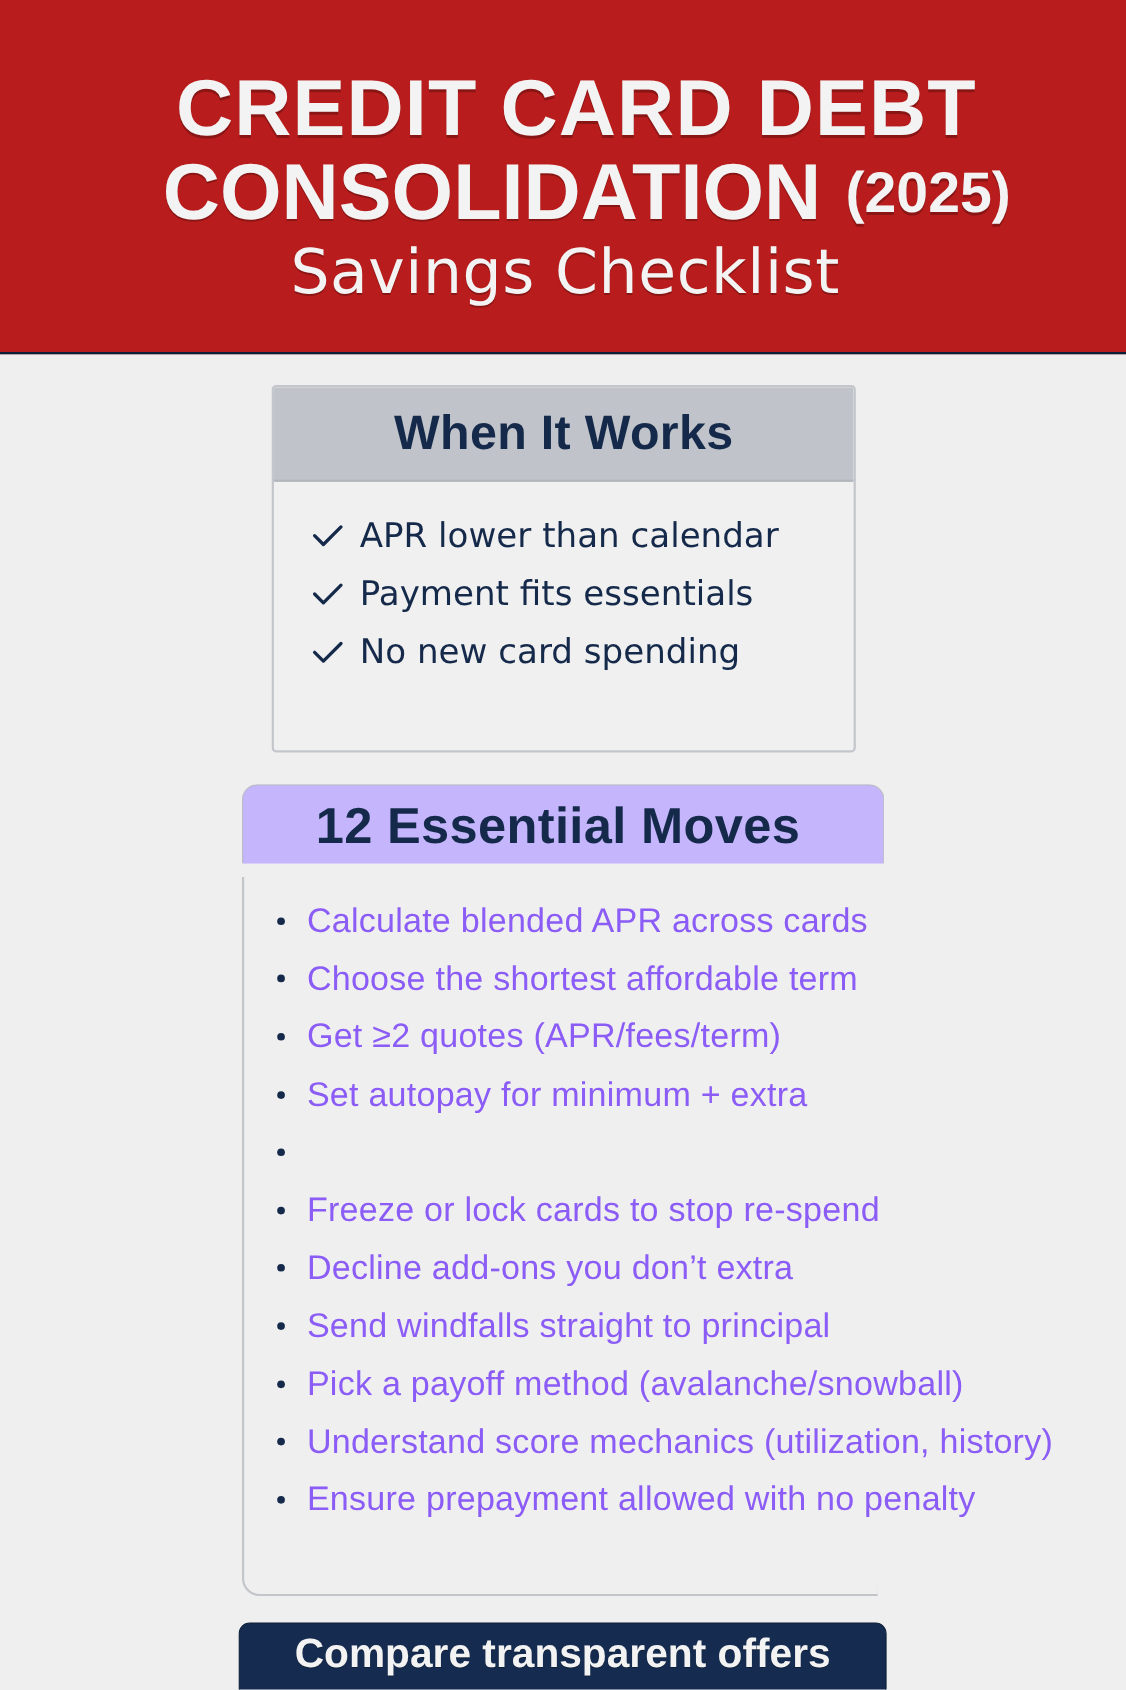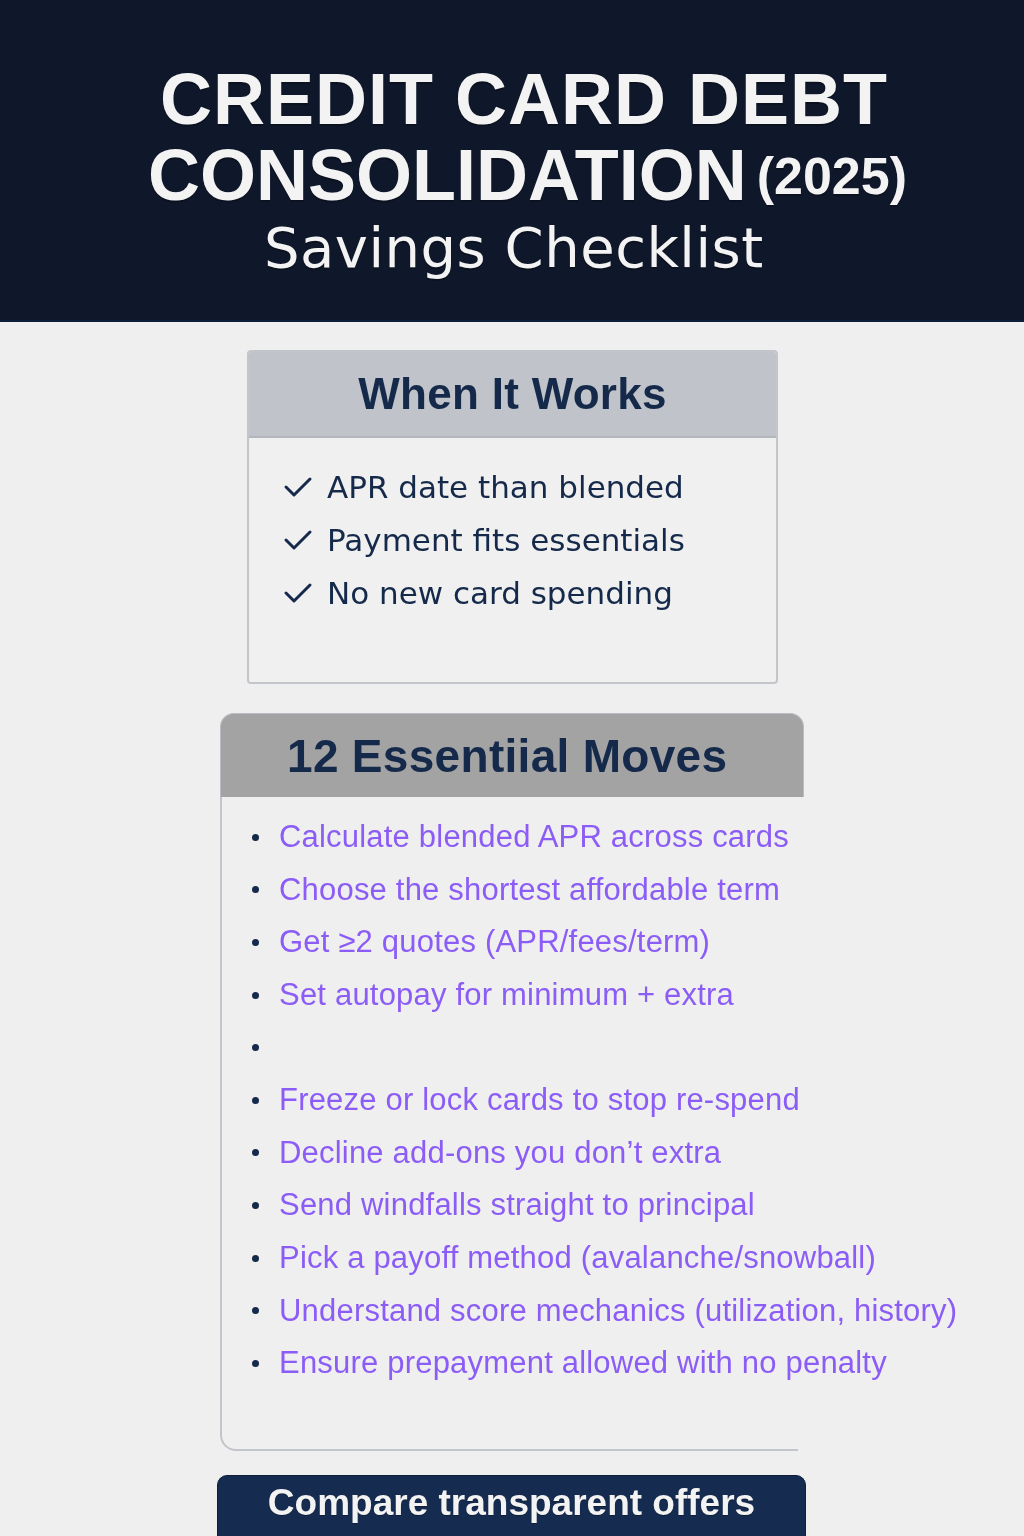--- a/index.html
+++ b/index.html
@@ -9,33 +9,33 @@
       overflow: hidden;
       background: #efefef;
       font-family: "DejaVu Sans", "Liberation Sans", sans-serif;
       color: #152a4a;
     }
     .page { position: relative; width: 1024px; height: 1536px; background: #efefef; }
 
     
     .banner {
       position: absolute; left: 0; top: 0; width: 1024px; height: 322px;
-      background: #0f172a;
+      background: #b91c1c;
       border-bottom: 2px solid #0e1f3a;
     }
     .banner-line {
       position: absolute; left: 0; width: 1024px;
       color: #f3f3f3; font-weight: bold;
       font-family: "Liberation Sans", "DejaVu Sans", sans-serif;
       white-space: nowrap;
       text-shadow: 0 2px 0 rgba(0,0,0,0.25);
     }
     .title-1 { top: 58px; left: 160px; width: auto; font-size: 72px; letter-spacing: 1px; }
     .title-2 { top: 134px; left: 148px; width: auto; font-size: 72px; letter-spacing: 0px; }
-    .title-2 .year { font-size: 52px; margin-left: 10px; vertical-align: 6px; }
+    .title-2 .year { font-size: 52px; margin-left: 22px; vertical-align: 6px; }
     .subtitle {
       top: 215px; left: 264px; width: auto;
       font-size: 56px; font-weight: normal;
       font-family: "DejaVu Sans", "Liberation Sans", sans-serif;
       letter-spacing: 0.5px;
     }
 
     
     .card1 {
       position: absolute; left: 247px; top: 350px; width: 531px; height: 334px;
@@ -55,22 +55,22 @@
       display: flex; align-items: center; height: 53px;
       font-size: 31px; color: #152a4a; white-space: nowrap;
     }
     .check-icon { width: 30px; height: 24px; margin-right: 14px; flex: 0 0 auto; }
 
     
     .card2 {
       position: absolute; left: 220px; top: 713px; width: 584px; height: 738px;
     }
     .card2-head {
-      position: absolute; left: 0; top: 0; width: 584px; height: 84px;
-      background: #a3a3a3; border-radius: 14px 14px 0 0;
+      position: absolute; left: 0; top: 0; width: 584px; height: 72px;
+      background: #c4b5fd; border-radius: 14px 14px 0 0;
       border: 1px solid #b9bdc3; border-bottom: none;
       display: flex; align-items: center; padding-left: 66px;
     }
     .card2-head .card-title { font-size: 46px; }
     .card2-body {
       position: absolute; left: 0; top: 84px; width: 578px; height: 654px;
       border-left: 2px solid #c2c5ca; border-bottom: 2px solid #c2c5ca;
       border-bottom-left-radius: 16px;
     }
     .bullet-list { list-style: none; padding: 14px 0 0 30px; }
@@ -111,21 +111,21 @@
 
   <section class="card1">
     <div class="card1-head">
       <h2 class="card-title">When It Works</h2>
     </div>
     <ul class="check-list">
       <li>
         <svg class="check-icon" viewBox="0 0 30 24">
             <path d="M3 12 L11 20 L27 4" fill="none" stroke="#152a4a" stroke-width="3" stroke-linecap="round" stroke-linejoin="round"></path>
           </svg>
-        <span>APR date than blended</span>
+        <span>APR lower than calendar</span>
       </li>
       <li>
         <svg class="check-icon" viewBox="0 0 30 24">
             <path d="M3 12 L11 20 L27 4" fill="none" stroke="#152a4a" stroke-width="3" stroke-linecap="round" stroke-linejoin="round"></path>
           </svg>
         <span>Payment fits essentials</span>
       </li>
       <li>
         <svg class="check-icon" viewBox="0 0 30 24">
             <path d="M3 12 L11 20 L27 4" fill="none" stroke="#152a4a" stroke-width="3" stroke-linecap="round" stroke-linejoin="round"></path>

